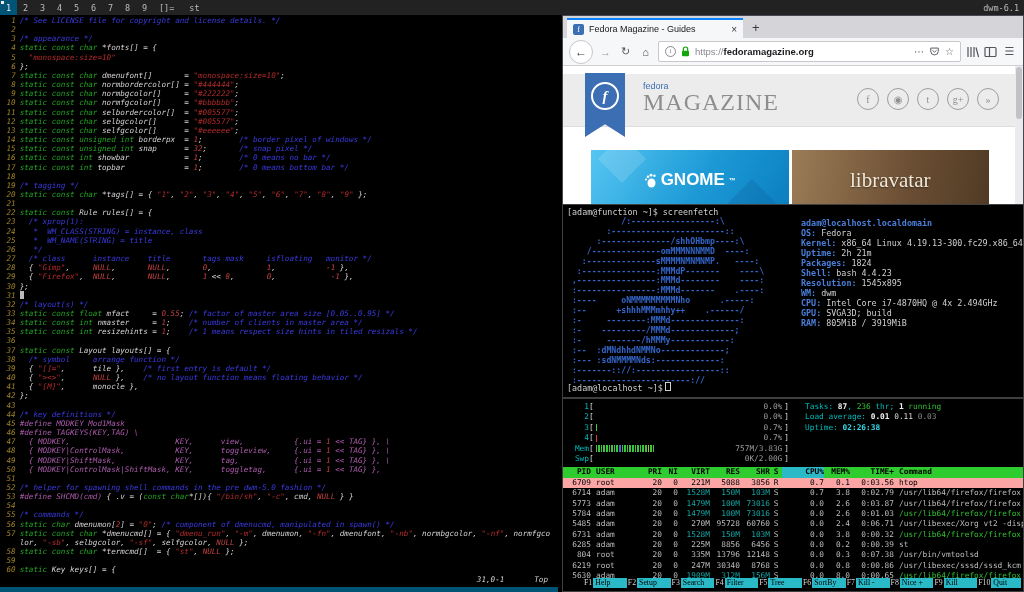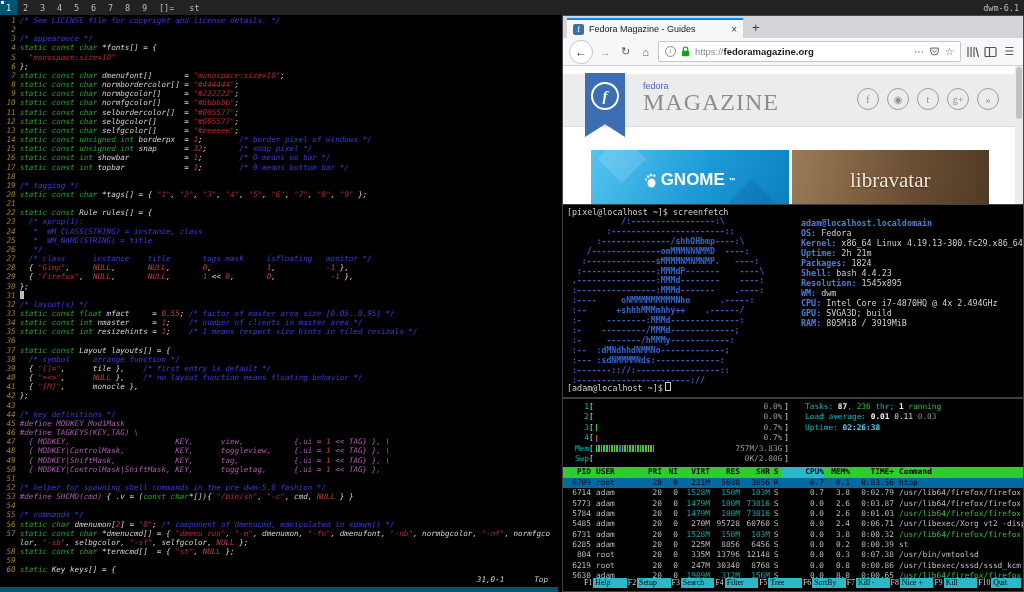--- a/index.html
+++ b/index.html
@@ -96,21 +96,21 @@
   .tick.g{background:#3ec73e}.tick.b{background:#4668d8}.tick.y{background:#c9b631}.tick.r{background:#d04040}
   .mval{color:#9a9a9a;margin-left:auto;padding-left:2px;}
   .m-right{flex:1;padding-left:16px;}
   .trow{height:10.4px;white-space:pre;}
   .seg-lab{color:#00b8b8}.seg-wb{color:#f0f0f0;font-weight:bold}.seg-wht{color:#d8d8d8}
   .seg-dim{color:#8a8a8a}.seg-grn{color:#30c030}.seg-cyb{color:#35dbe8;font-weight:bold}
   .ptable{margin-top:2px;}
   .prow{display:flex;height:10.4px;align-items:center;color:#bcbcbc;white-space:pre;}
   .phead{background:#2ecc2e;color:#000;font-weight:bold;}
   .phead .col-cpu{background:#29b9c7;}
-  .prow.sel{background:#0369a1;}
+  .prow.sel{background:#fca5a5;}
   .prow.sel span{color:#000;}
   .col-pid{width:28px;text-align:right}.col-user{width:46px;padding-left:5px}
   .col-pri{width:20px;text-align:right}.col-ni{width:16px;text-align:right}
   .col-virt{width:32px;text-align:right}.col-res{width:30px;text-align:right}
   .col-shr{width:30px;text-align:right}.col-s{width:12px;text-align:center}
   .col-cpu{width:42px;text-align:right}.col-mem{width:26px;text-align:right}
   .col-time{width:44px;text-align:right}
   .col-cmd{flex:1;padding-left:5px;overflow:hidden;}
   .cell-teal{color:#17a2a2}.cell-green{color:#30c030}
   .fkeys{position:absolute;bottom:3px;left:20px;right:2px;display:flex;font-family:Liberation Serif, serif;}
@@ -244,21 +244,21 @@
           <span class="libra-label">libravatar</span>
         </div>
       </div>
       <div class="ff-scrollbar">
         <div class="ff-thumb"></div>
       </div>
     </div>
   </div>
 
   <div class="term term1">
-    <div class="cmdline">[pixel@localhost ~]$ screenfetch</div>
+    <div class="cmdline">[adam@function ~]$ screenfetch</div>
     <pre class="sf-art" id="sf-art">           /:-----------------:\
         :-----------------------::
       :--------------/shhOHbmp----:\
     /--------------omMMMNNNMMD  ----:
    :--------------sMMMMNMNMNMP.   ----:
   :---------------:MMMdP-------    ----\
  ,----------------:MMMd--------    ----:
  :----------------:MMMd-------    .----:
  :----     oNMMMMMMMMMNho      .-----:
  :--      +shhhMMMmhhy++    .------/

